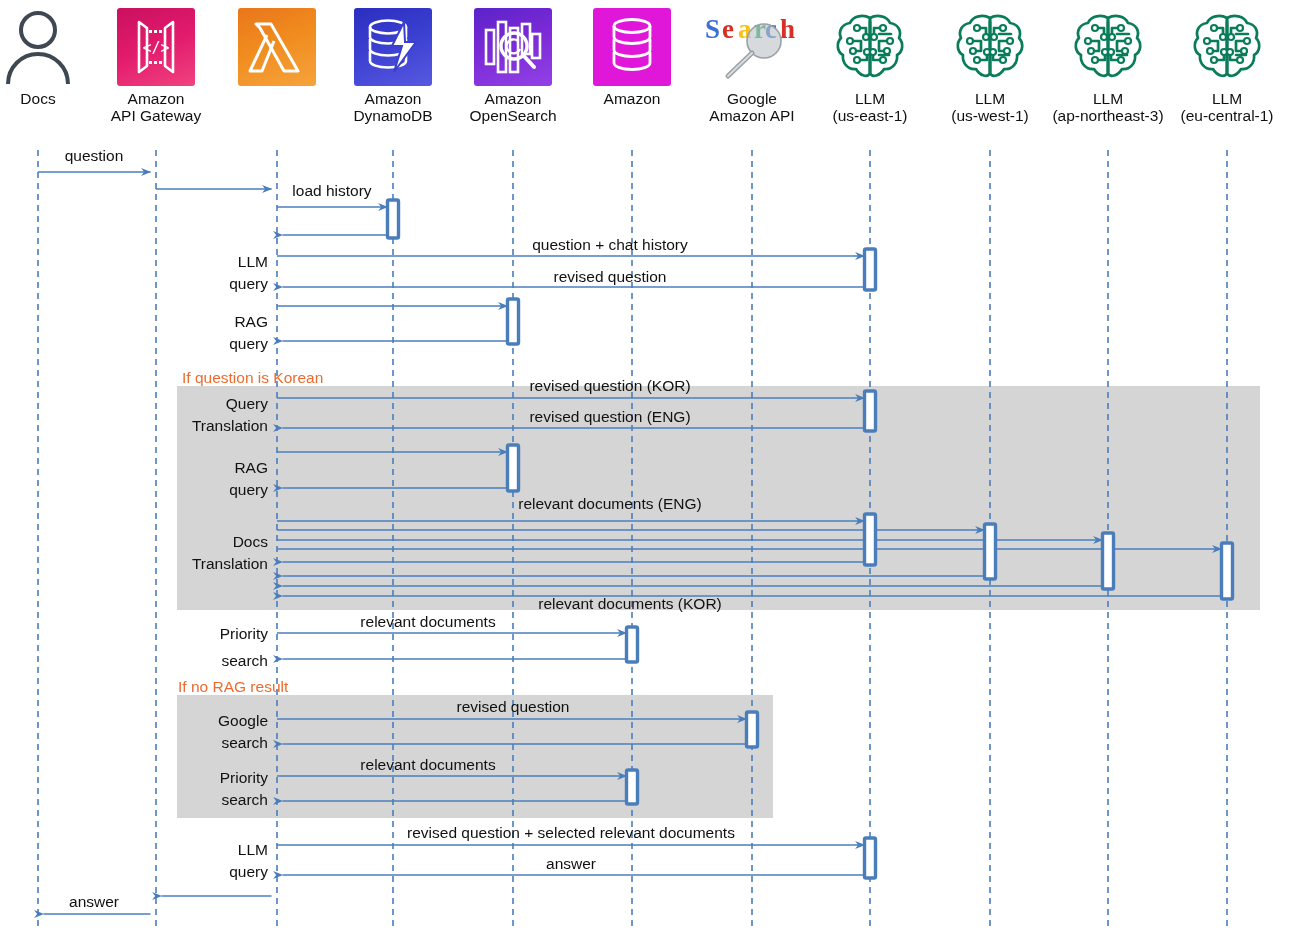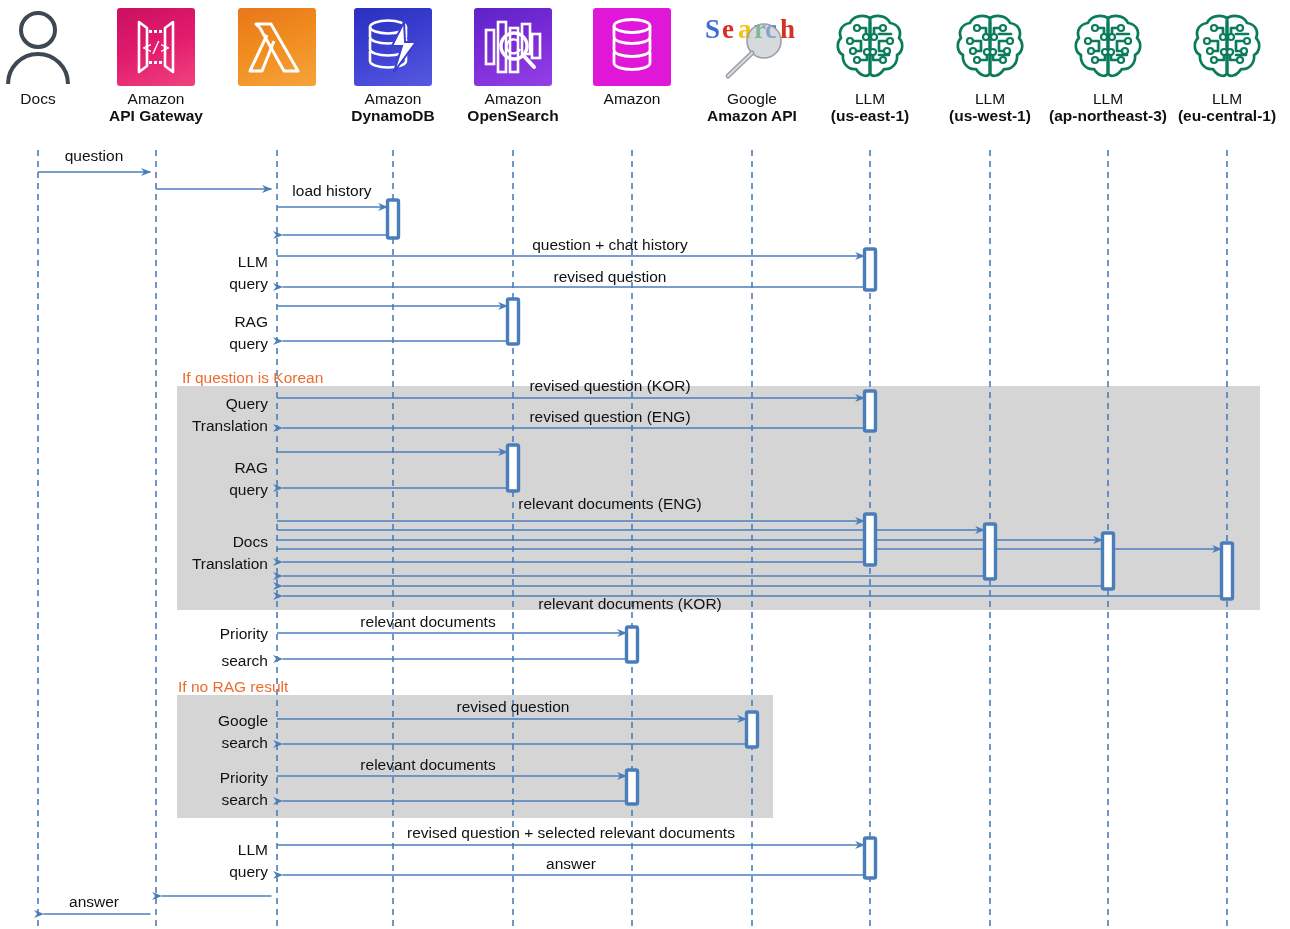--- a/index.html
+++ b/index.html
@@ -3,21 +3,21 @@
 <meta charset="utf-8">
 <style>
   html,body{margin:0;padding:0;background:#ffffff;}
   body{width:1290px;height:929px;font-family:"Liberation Sans",sans-serif;color:#1a1a1a;position:relative;overflow:hidden;}
   #stage{position:relative;width:1290px;height:929px;}
 
   
   .participant{position:absolute;text-align:center;}
   .p-icon{width:78px;height:78px;margin:0 auto;position:relative;}
   .p-label{font-size:15.5px;line-height:17px;margin-top:4px;color:#111;white-space:nowrap;}
-  .p-label .l2{display:block;font-weight:bold;}
+  .p-label .l2{display:block;}
 
   
   .sq{width:78px;height:78px;border-radius:3px;position:relative;overflow:hidden;}
   .sq svg{position:absolute;left:0;top:0;}
 
   
   #diagram{position:absolute;left:0;top:0;width:1290px;height:929px;}
 
   .msg-label{font-size:15.5px;fill:#111;font-family:"Liberation Sans",sans-serif;text-anchor:middle;}
   .step-label{font-size:15.5px;fill:#111;font-family:"Liberation Sans",sans-serif;text-anchor:end;}

